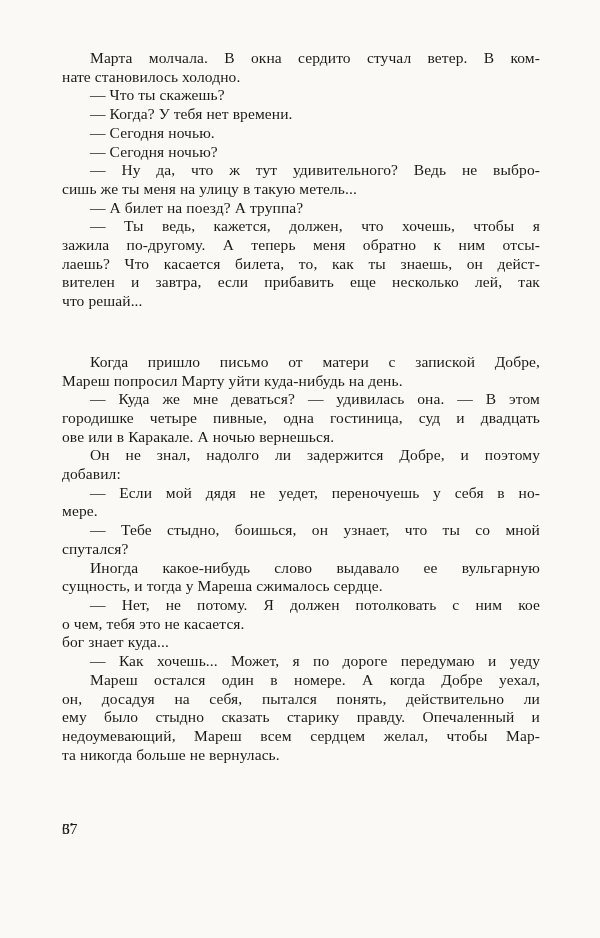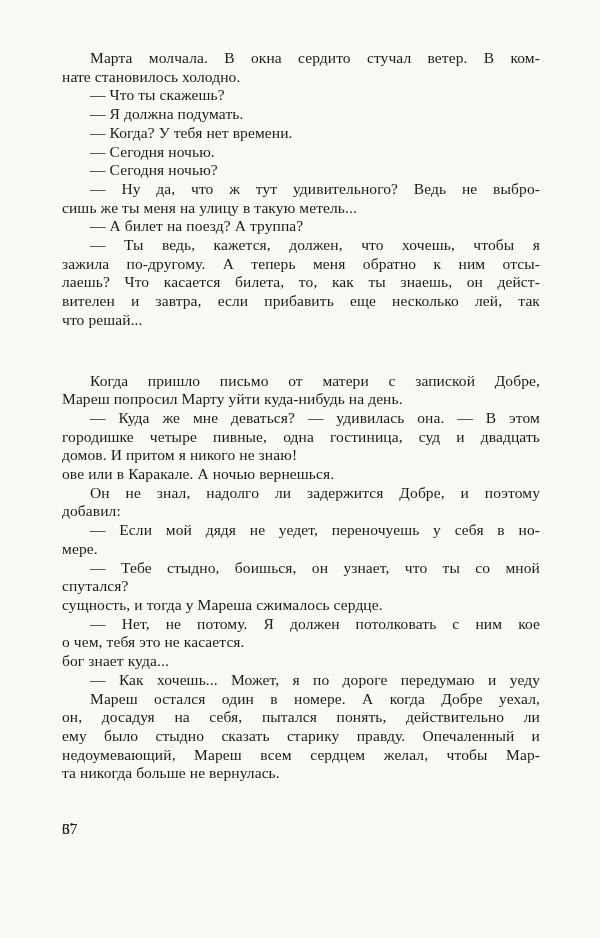--- a/index.html
+++ b/index.html
@@ -67,23 +67,20 @@
   <div class="text-column" id="text-column">
       <div>
         <div class="paragraph">
           <div class="line first">Марта молчала. В окна сердито стучал ветер. В ком-</div>
           <div class="line last">нате становилось холодно.</div>
         </div>
         <div class="paragraph">
           <div class="line first last">— Что ты скажешь?</div>
         </div>
         <div class="paragraph">
-          <div class="line first last">— Я должна подумать.</div>
-        </div>
-        <div class="paragraph">
           <div class="line first last">— Когда?  У тебя нет времени.</div>
         </div>
         <div class="paragraph">
           <div class="line first last">— Сегодня ночью.</div>
         </div>
         <div class="paragraph">
           <div class="line first last">— Сегодня ночью?</div>
         </div>
         <div class="paragraph">
           <div class="line first">— Ну да, что ж тут удивительного? Ведь не выбро-</div>
@@ -102,38 +99,38 @@
       </div>
       <div class="section-gap"></div>
       <div>
         <div class="paragraph">
           <div class="line first">Когда пришло письмо от матери с запиской Добре,</div>
           <div class="line last">Мареш попросил Марту уйти куда-нибудь на день.</div>
         </div>
         <div class="paragraph">
           <div class="line first">— Куда же мне деваться? — удивилась она. — В этом</div>
           <div class="line">городишке четыре пивные, одна гостиница, суд и двадцать</div>
-          <div class="line last">домов. И притом я никого не знаю!</div>
         </div>
         <div class="paragraph">
           <div class="line last">ове или в Каракале. А ночью вернешься.</div>
         </div>
         <div class="paragraph">
           <div class="line first">Он не знал, надолго ли задержится Добре, и поэтому</div>
           <div class="line last">добавил:</div>
         </div>
         <div class="paragraph">
           <div class="line first">— Если мой дядя не уедет, переночуешь у себя в но-</div>
           <div class="line last">мере.</div>
         </div>
         <div class="paragraph">
           <div class="line first">— Тебе стыдно, боишься, он узнает, что ты со мной</div>
           <div class="line last">спутался?</div>
         </div>
         <div class="paragraph">
+          <div class="line first">Иногда какое-нибудь слово выдавало ее  вульгарную</div>
           <div class="line last">сущность, и тогда у Мареша сжималось сердце.</div>
         </div>
         <div class="paragraph">
           <div class="line first">— Нет, не потому. Я должен потолковать с ним кое</div>
           <div class="line last">о чем, тебя это не касается.</div>
         </div>
         <div class="paragraph">
           <div class="line last">бог знает куда...</div>
           <div class="line first">— Как хочешь... Может, я по дороге передумаю и уеду</div>
         </div>

